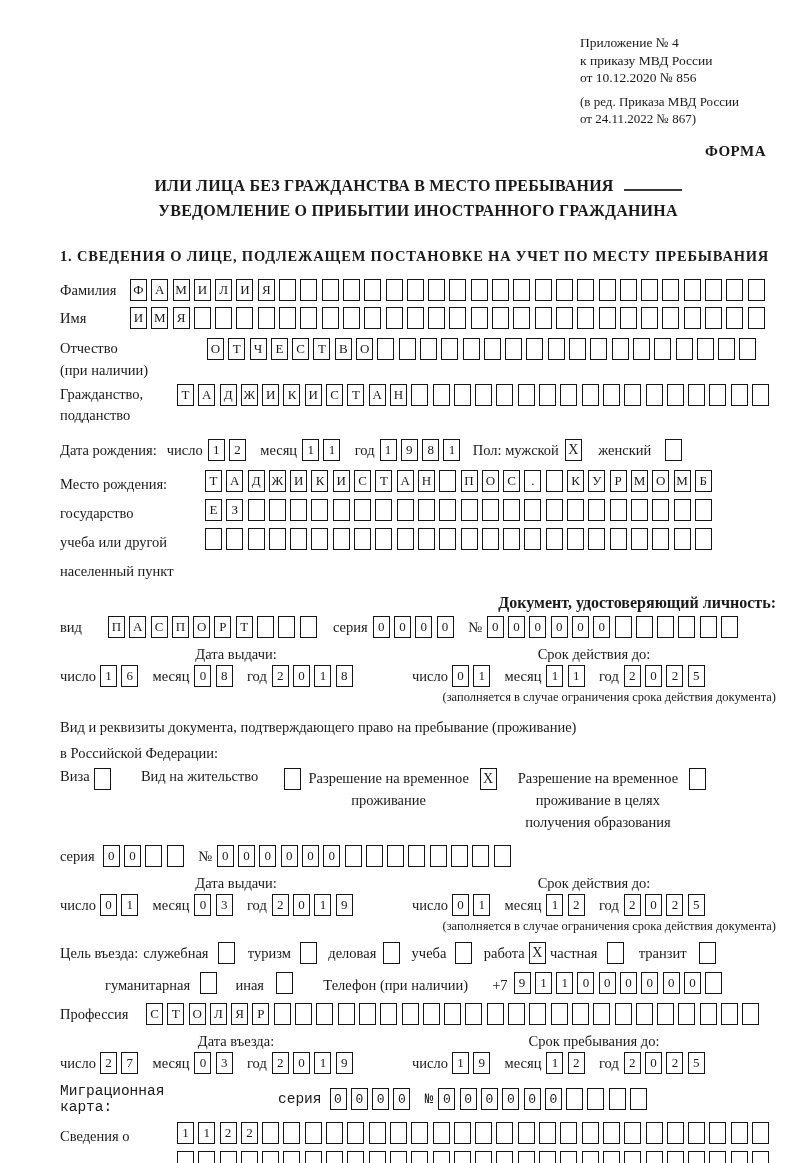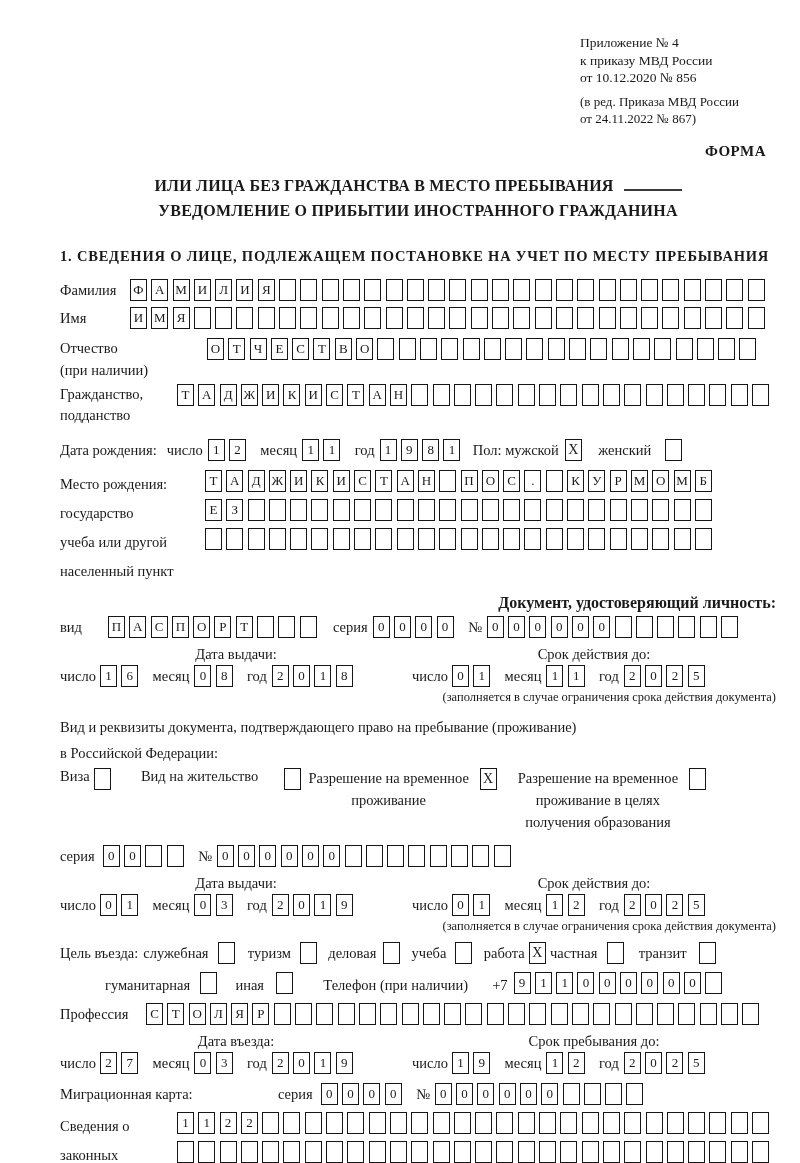--- a/index.html
+++ b/index.html
@@ -624,21 +624,21 @@
       <span class="dlbl">год</span>
       <span class="boxes">
           <span class="cell">2</span>
           <span class="cell">0</span>
           <span class="cell">2</span>
           <span class="cell">5</span>
         </span>
     </span>
   </div>
 
-  <div class="row" style="margin-top:9px;">
+  <div class="row" style="margin-top:9px;font-family:Liberation Mono, monospace;">
     <span class="lbl" style="width:162px;">Миграционная карта:</span>
     <span class="lbl" style="margin-left:56px;">серия</span>
     <span class="boxes" style="margin-left:8px;">
         <span class="cell">0</span>
         <span class="cell">0</span>
         <span class="cell">0</span>
         <span class="cell">0</span>
       </span>
     <span class="dlbl">№</span>
     <span class="boxes">

